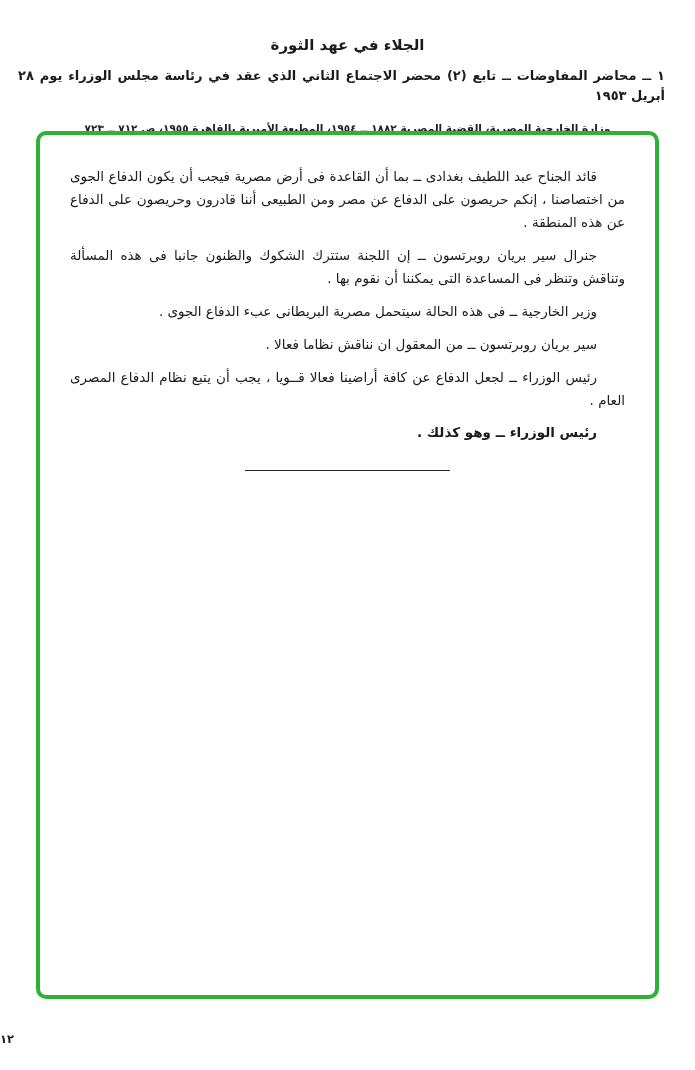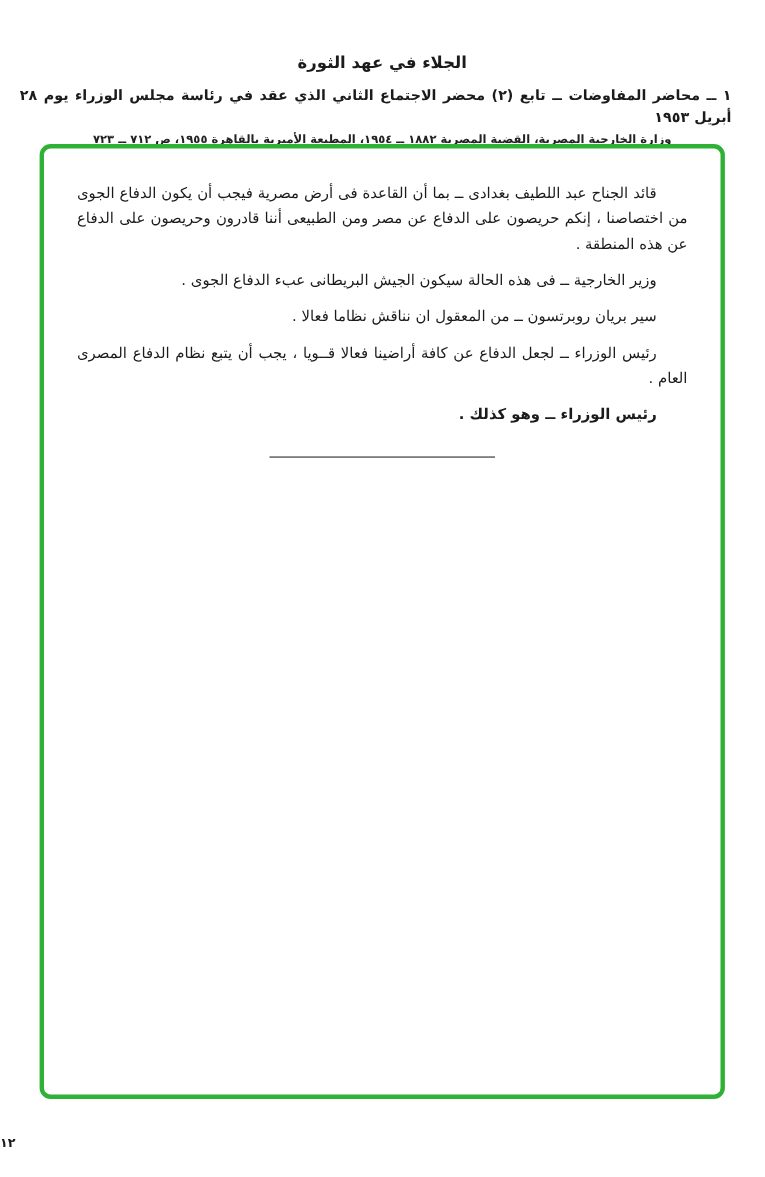--- a/index.html
+++ b/index.html
@@ -15,37 +15,37 @@
     background: var(--background);
     color: var(--text);
     font-family: "DejaVu Sans", sans-serif;
     position: relative;
     overflow: hidden;
   }
   .doc-title {
     text-align: center;
     font-weight: bold;
     font-size: 15px;
-    padding-top: 48px;
+    padding-top: 36px;
     letter-spacing: 0.5px;
   }
   .doc-subtitle {
     direction: rtl;
     text-align: justify;
     font-weight: bold;
     font-size: 13px;
     line-height: 1.5;
     margin: 12px 30px 0 18px;
   }
   .doc-citation {
     direction: rtl;
     text-align: center;
     font-weight: bold;
     font-size: 10.5px;
-    margin-top: 4px;
+    margin-top: 17px;
     color: #222;
   }
   .green-box {
     position: absolute;
     left: 36px;
     top: 131px;
     width: 623px;
     height: 868px;
     border: 4px solid var(--border-green);
     border-radius: 10px;
@@ -86,21 +86,22 @@
   <div class="doc-title">الجلاء في عهد الثورة</div>
 
   <div class="doc-subtitle">١ ــ محاضر المفاوضات ــ تابع (٢) محضر الاجتماع الثاني الذي عقد في رئاسة مجلس الوزراء يوم ٢٨ أبريل ١٩٥٣</div>
 
   <div class="doc-citation">وزارة الخارجية المصرية، القضية المصرية ١٨٨٢ ــ ١٩٥٤، المطبعة الأميرية بالقاهرة ١٩٥٥، ص ٧١٢ ــ ٧٢٣</div>
 
   <div class="green-box">
 
     <div class="body-text">
       <p>قائد الجناح عبد اللطيف بغدادى ــ بما أن القاعدة فى أرض مصرية فيجب أن يكون الدفاع الجوى من اختصاصنا ، إنكم حريصون على الدفاع عن مصر ومن الطبيعى أننا قادرون وحريصون على الدفاع عن هذه المنطقة .</p>
-      <p>وزير الخارجية ــ فى هذه الحالة سيكون الجيش البريطانى عبء الدفاع الجوى .</p>
+      <p>جنرال سير بريان روبرتسون ــ إن اللجنة ستترك الشكوك والظنون جانبا فى هذه المسألة وتناقش وتنظر فى المساعدة التى يمكننا أن نقوم بها .</p>
+      <p>وزير الخارجية ــ فى هذه الحالة سيتحمل مصرية البريطانى عبء الدفاع الجوى .</p>
       <p>سير بريان روبرتسون ــ من المعقول ان نناقش نظاما فعالا .</p>
       <p>رئيس الوزراء ــ لجعل الدفاع عن كافة أراضينا فعالا قــويا ، يجب أن يتبع نظام الدفاع المصرى العام .</p>
       <p class="bold">رئيس الوزراء ــ وهو كذلك .</p>
     </div>
 
     <div class="divider"></div>
 
   </div>
 
   <div class="page-number">١٢</div>

